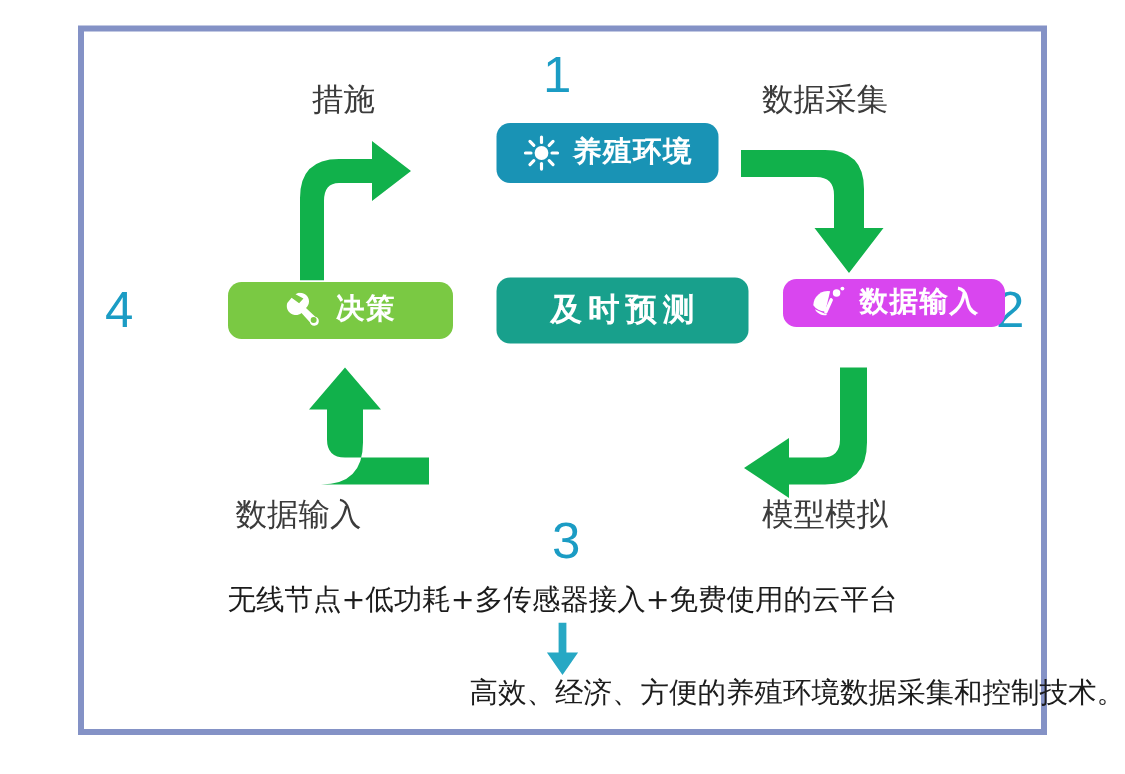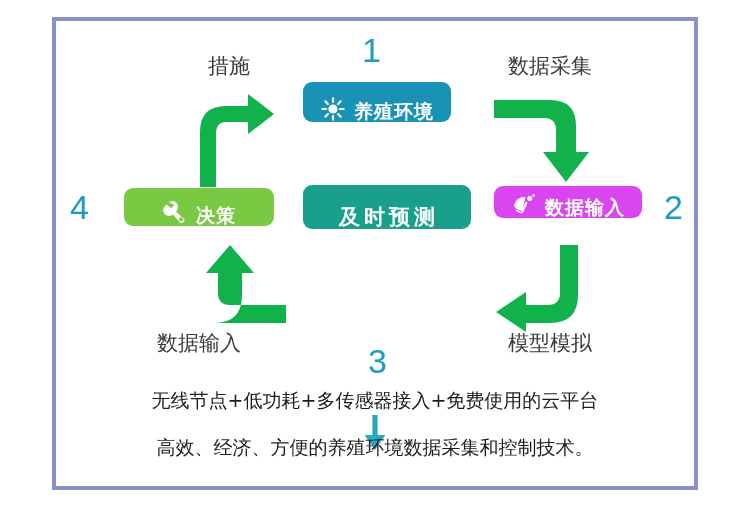--- a/index.html
+++ b/index.html
@@ -24,30 +24,31 @@
     height: 473px;
     border: 4px solid #8492c6;
     box-sizing: border-box;
     background: #ffffff;
   }
 
   
   .pill {
     position: absolute;
     display: flex;
-    align-items: flex-end;
+    align-items: center;
     justify-content: center;
     gap: 8px;
     border-radius: 9px;
     color: #ffffff;
     font-size: 19px;
     font-weight: bold;
     letter-spacing: 1px;
     box-sizing: border-box;
     white-space: nowrap;
+    margin-left: 28px;
   }
   .pill .ptxt { line-height: 1; padding-bottom: 1px; }
   .pill .picon {
     display: inline-flex;
     align-items: center;
     justify-content: center;
     width: 26px;
     height: 26px;
     flex: 0 0 26px;
   }
@@ -111,21 +112,21 @@
     position: absolute;
     color: #1c1c1c;
     font-size: 19px;
     line-height: 1;
     white-space: nowrap;
     text-align: center;
     width: 100%;
     left: 0;
   }
   #btext1 { top: 391px; text-align: center; }
-  #btext2 { top: 438px; }
+  #btext2 { top: 453px; text-align: right; }
   #down-arrow { left: 360px; top: 415px; }
 </style>
 </head>
 <body>
 
 <div id="page">
 
   <div id="frame"></div>
 
   <div class="num" id="num1">1</div>

